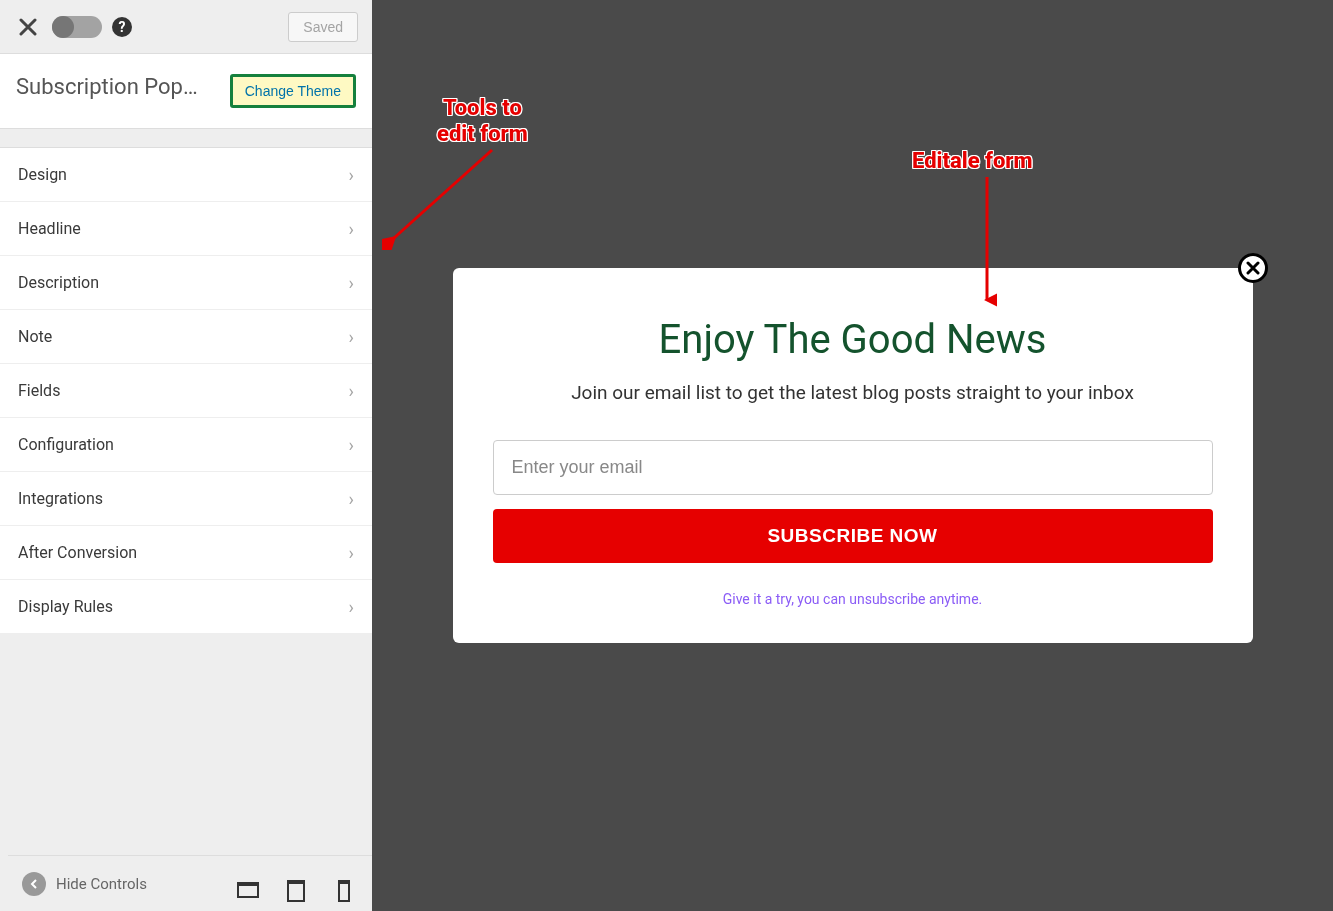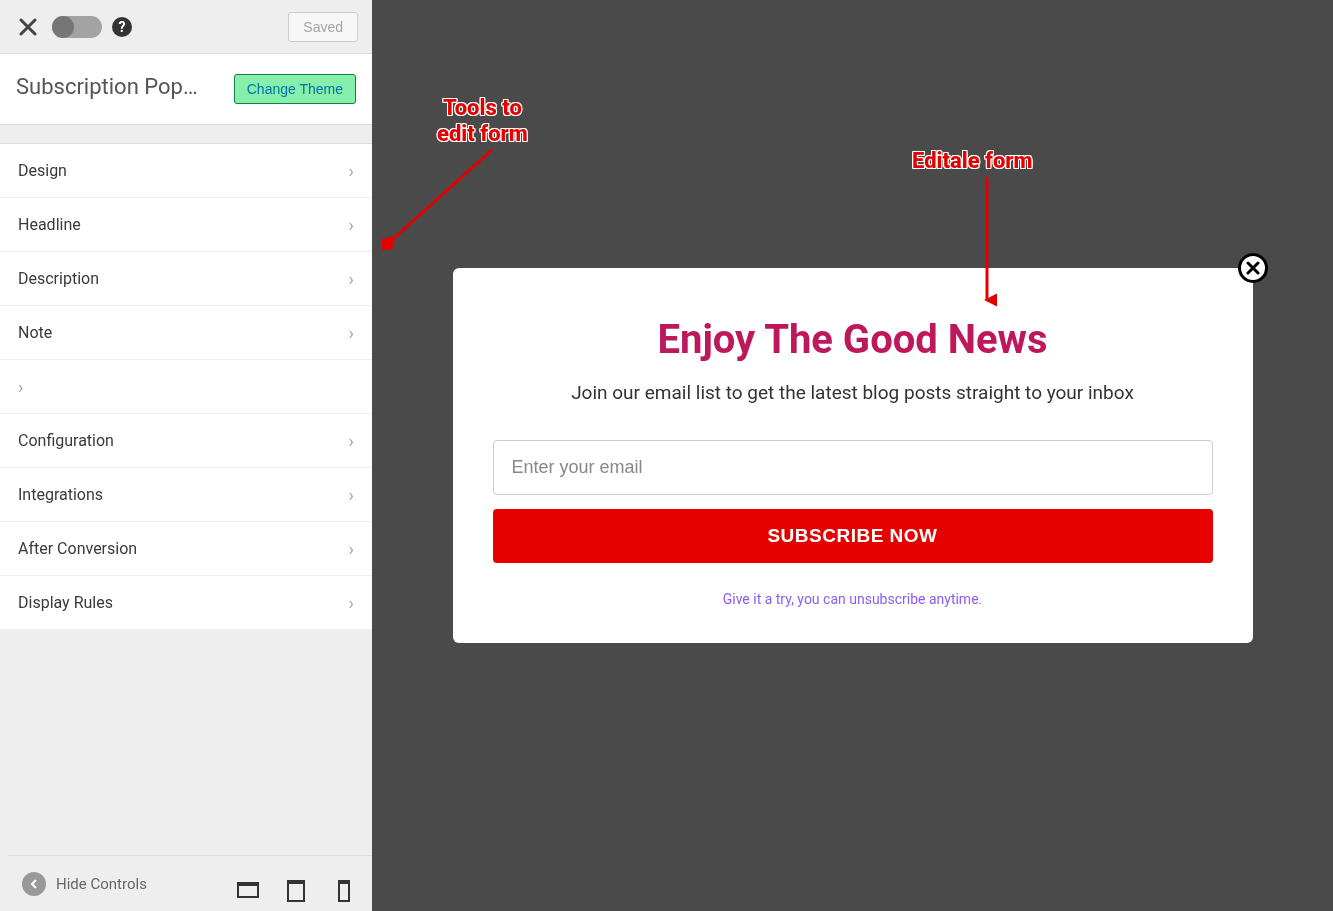--- a/index.html
+++ b/index.html
@@ -80,23 +80,23 @@
     .titlebar h1 {
       font-size: 22px;
       font-weight: 400;
       color: #555;
       flex: 1;
       white-space: nowrap;
       overflow: hidden;
       text-overflow: ellipsis;
     }
     .change-theme-btn {
-      border: 1px solid #15803d;
+      border: 3px solid #15803d;
       color: #0073aa;
-      background: #86efac;
+      background: #fef9c3;
       padding: 6px 12px;
       border-radius: 3px;
       font-size: 14px;
       cursor: pointer;
       white-space: nowrap;
     }
 
     .menu-list {
       margin-top: 18px;
       background: #0f766e;
@@ -158,22 +158,22 @@
     .popup {
       width: 800px;
       background: #fff;
       border-radius: 6px;
       padding: 48px 40px 36px;
       text-align: center;
       position: relative;
     }
     .popup h2 {
       font-size: 40px;
-      font-weight: 700;
-      color: #be185d;
+      font-weight: 400;
+      color: #14532d;
       margin-bottom: 18px;
     }
     .popup .desc {
       font-size: 19px;
       color: #333;
       margin-bottom: 36px;
     }
     .popup input {
       width: 100%;
       padding: 16px 18px;
@@ -265,20 +265,21 @@
       </div>
       <div class="menu-item">
         <span class="label">Description</span>
         <span class="chevron">›</span>
       </div>
       <div class="menu-item">
         <span class="label">Note</span>
         <span class="chevron">›</span>
       </div>
       <div class="menu-item">
+        <span class="label">Fields</span>
         <span class="chevron">›</span>
       </div>
       <div class="menu-item">
         <span class="label">Configuration</span>
         <span class="chevron">›</span>
       </div>
       <div class="menu-item">
         <span class="label">Integrations</span>
         <span class="chevron">›</span>
       </div>

